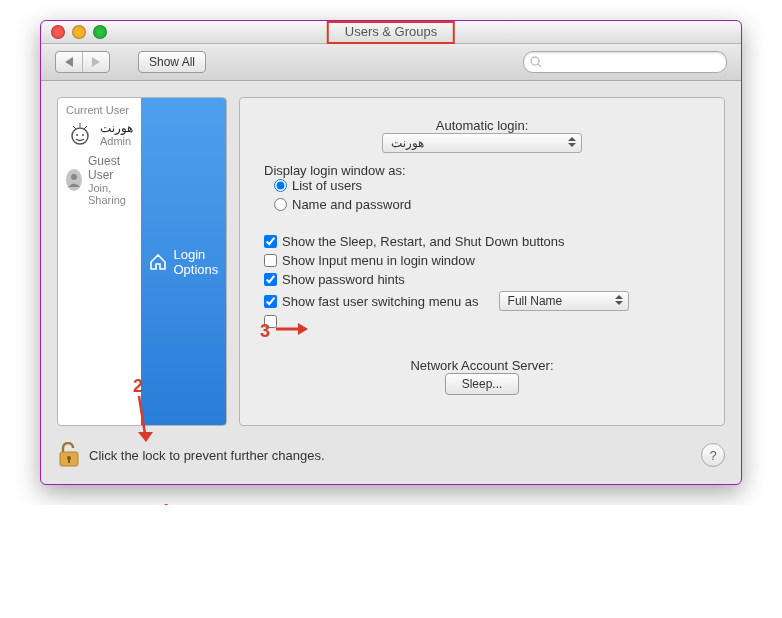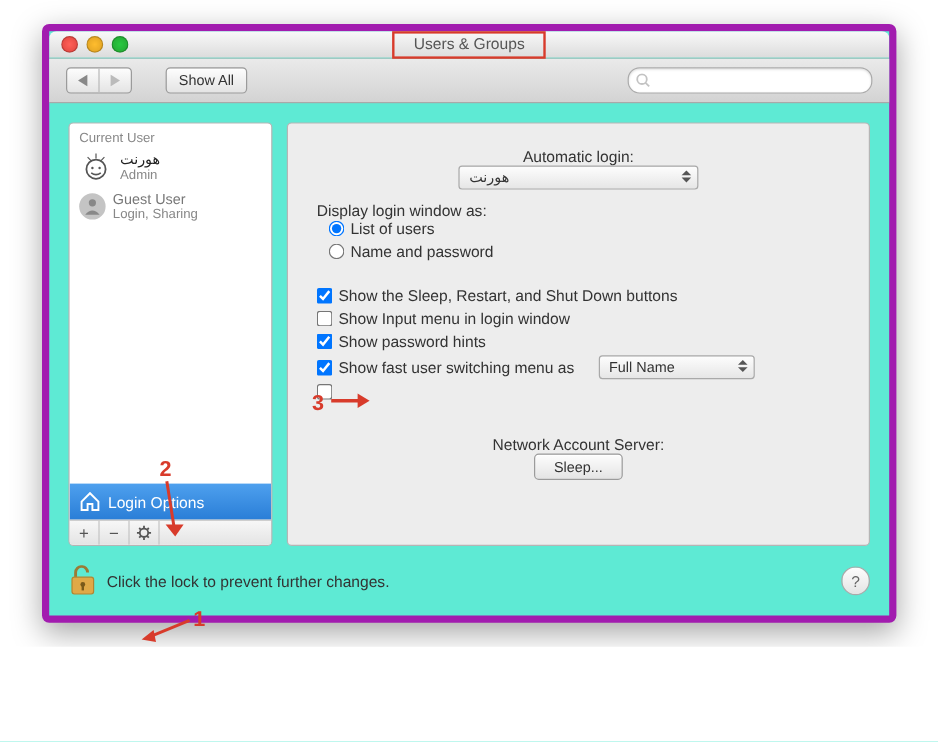--- a/index.html
+++ b/index.html
@@ -5,22 +5,22 @@
   body {
     margin: 0;
     background: #fff;
     font-family: "Lucida Grande", "Helvetica Neue", Arial, sans-serif;
     font-size: 13px;
     color: #333;
   }
   .window {
     width: 700px;
     margin: 20px auto;
-    background: #5eead4;
-    border: 6px solid #a21caf;
+    background: #e5e5e5;
+    border: 1px solid #a21caf;
     border-radius: 6px;
     box-shadow: 0 8px 25px rgba(0,0,0,0.35);
     position: relative;
   }
   .titlebar {
     height: 22px;
     background: linear-gradient(#f9f9f9, #dcdcdc);
     border-bottom: 1px solid #b5b5b5;
     border-radius: 6px 6px 0 0;
     display: flex;
@@ -104,21 +104,21 @@
     display: flex;
     padding: 16px 16px 10px 16px;
     gap: 12px;
   }
   .sidebar {
     width: 168px;
     background: #fff;
     border: 1px solid #b5b5b5;
     border-radius: 4px;
     display: flex;
-    flex-direction: column;
+    flex-direction: row;
     position: relative;
     overflow: hidden;
   }
   .side-area { flex:1; min-height: 300px; }
   .section-label {
     padding: 6px 8px 2px 8px;
     font-size: 11px;
     color: #888;
   }
   .user-row {
@@ -276,21 +276,21 @@
         </div>
         <div class="user-row">
           <div class="silhouette">
             <svg width="16" height="16">
                 <circle cx="8" cy="5" r="3" fill="#888"></circle>
                 <path d="M2 15 Q8 8 14 15 Z" fill="#888"></path>
               </svg>
           </div>
           <div class="user-text">
             <div class="n1" style="color:#777">Guest User</div>
-            <div class="n2">Login, Sharing</div>
+            <div class="n2">Join, Sharing</div>
           </div>
         </div>
       </div>
       <div class="login-options">
         <svg width="18" height="18">
             <path d="M2 9 L9 2 L16 9 L16 16 L11 16 L11 11 L7 11 L7 16 L2 16 Z" fill="none" stroke="#fff" stroke-width="1.6"></path>
           </svg>
         <span>Login Options</span>
       </div>
       <div class="actionbar">

